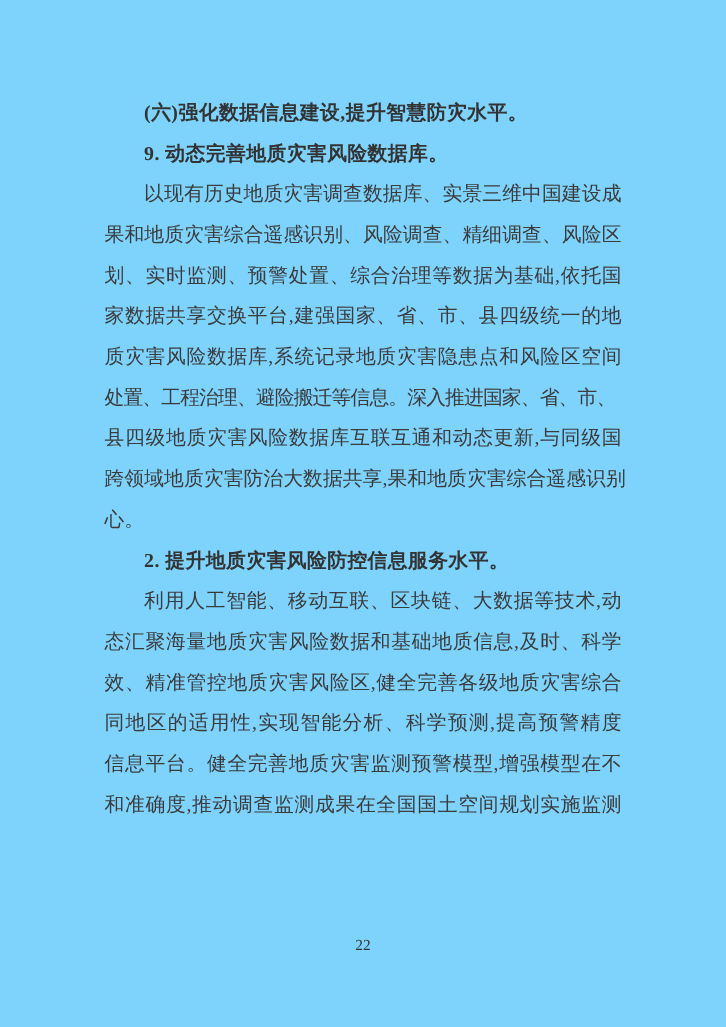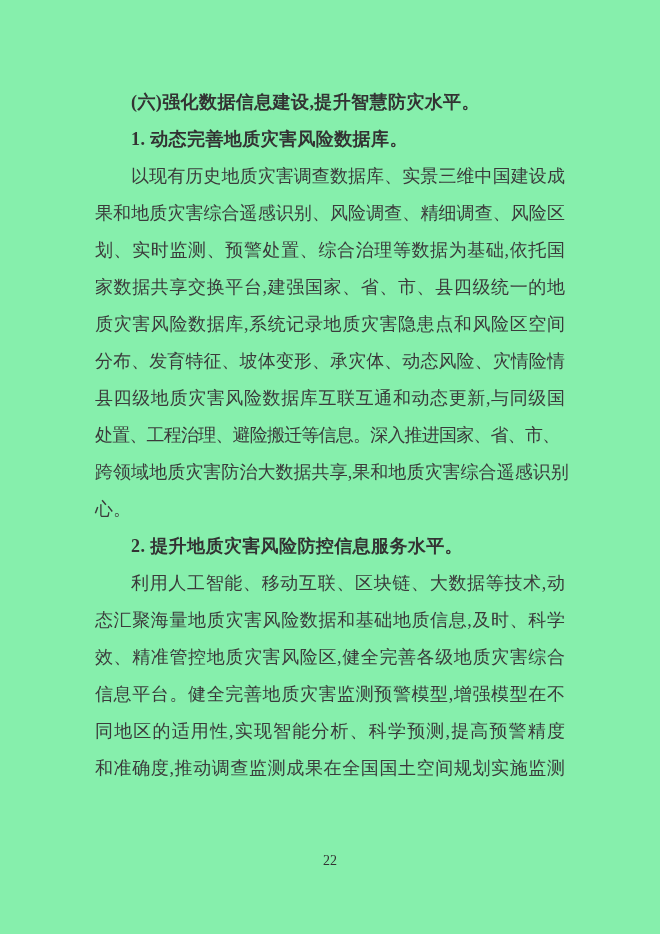--- a/index.html
+++ b/index.html
@@ -4,21 +4,21 @@
 <style>
   html, body {
     margin: 0;
     padding: 0;
     background: #ffffff;
   }
   .page {
     position: relative;
     width: 660px;
     height: 934px;
-    background: #86efac;
+    background: #7dd3fc;
     font-family: "Liberation Serif", "DejaVu Serif", serif;
     color: #3b3b3b;
     overflow: hidden;
   }
   .text-block {
     position: absolute;
     left: 95px;
     top: 84px;
     width: 470px;
   }
@@ -61,42 +61,41 @@
     color: #333333;
   }
 </style>
 </head>
 <body>
 
 <div class="page">
   <div class="text-block">
 
     <div class="line heading">(六)强化数据信息建设,提升智慧防灾水平。</div>
-    <div class="line heading">1. 动态完善地质灾害风险数据库。</div>
+    <div class="line heading">9. 动态完善地质灾害风险数据库。</div>
 
     <div>
       <div class="line first">以现有历史地质灾害调查数据库、实景三维中国建设成</div>
       <div class="line">果和地质灾害综合遥感识别、风险调查、精细调查、风险区</div>
       <div class="line">划、实时监测、预警处置、综合治理等数据为基础,依托国</div>
       <div class="line">家数据共享交换平台,建强国家、省、市、县四级统一的地</div>
       <div class="line">质灾害风险数据库,系统记录地质灾害隐患点和风险区空间</div>
-      <div class="line">分布、发育特征、坡体变形、承灾体、动态风险、灾情险情</div>
+      <div class="line tight">处置、工程治理、避险搬迁等信息。深入推进国家、省、市、</div>
       <div class="line">县四级地质灾害风险数据库互联互通和动态更新,与同级国</div>
-      <div class="line tight">处置、工程治理、避险搬迁等信息。深入推进国家、省、市、</div>
       <div class="line">跨领域地质灾害防治大数据共享,果和地质灾害综合遥感识别</div>
       <div class="line short">心。</div>
     </div>
 
     <div class="line heading">2. 提升地质灾害风险防控信息服务水平。</div>
 
     <div>
       <div class="line first">利用人工智能、移动互联、区块链、大数据等技术,动</div>
       <div class="line">态汇聚海量地质灾害风险数据和基础地质信息,及时、科学</div>
       <div class="line">效、精准管控地质灾害风险区,健全完善各级地质灾害综合</div>
+      <div class="line">同地区的适用性,实现智能分析、科学预测,提高预警精度</div>
       <div class="line">信息平台。健全完善地质灾害监测预警模型,增强模型在不</div>
-      <div class="line">同地区的适用性,实现智能分析、科学预测,提高预警精度</div>
       <div class="line">和准确度,推动调查监测成果在全国国土空间规划实施监测</div>
     </div>
 
   </div>
 
   <div class="page-number">22</div>
 </div>
 
 </body></html>

